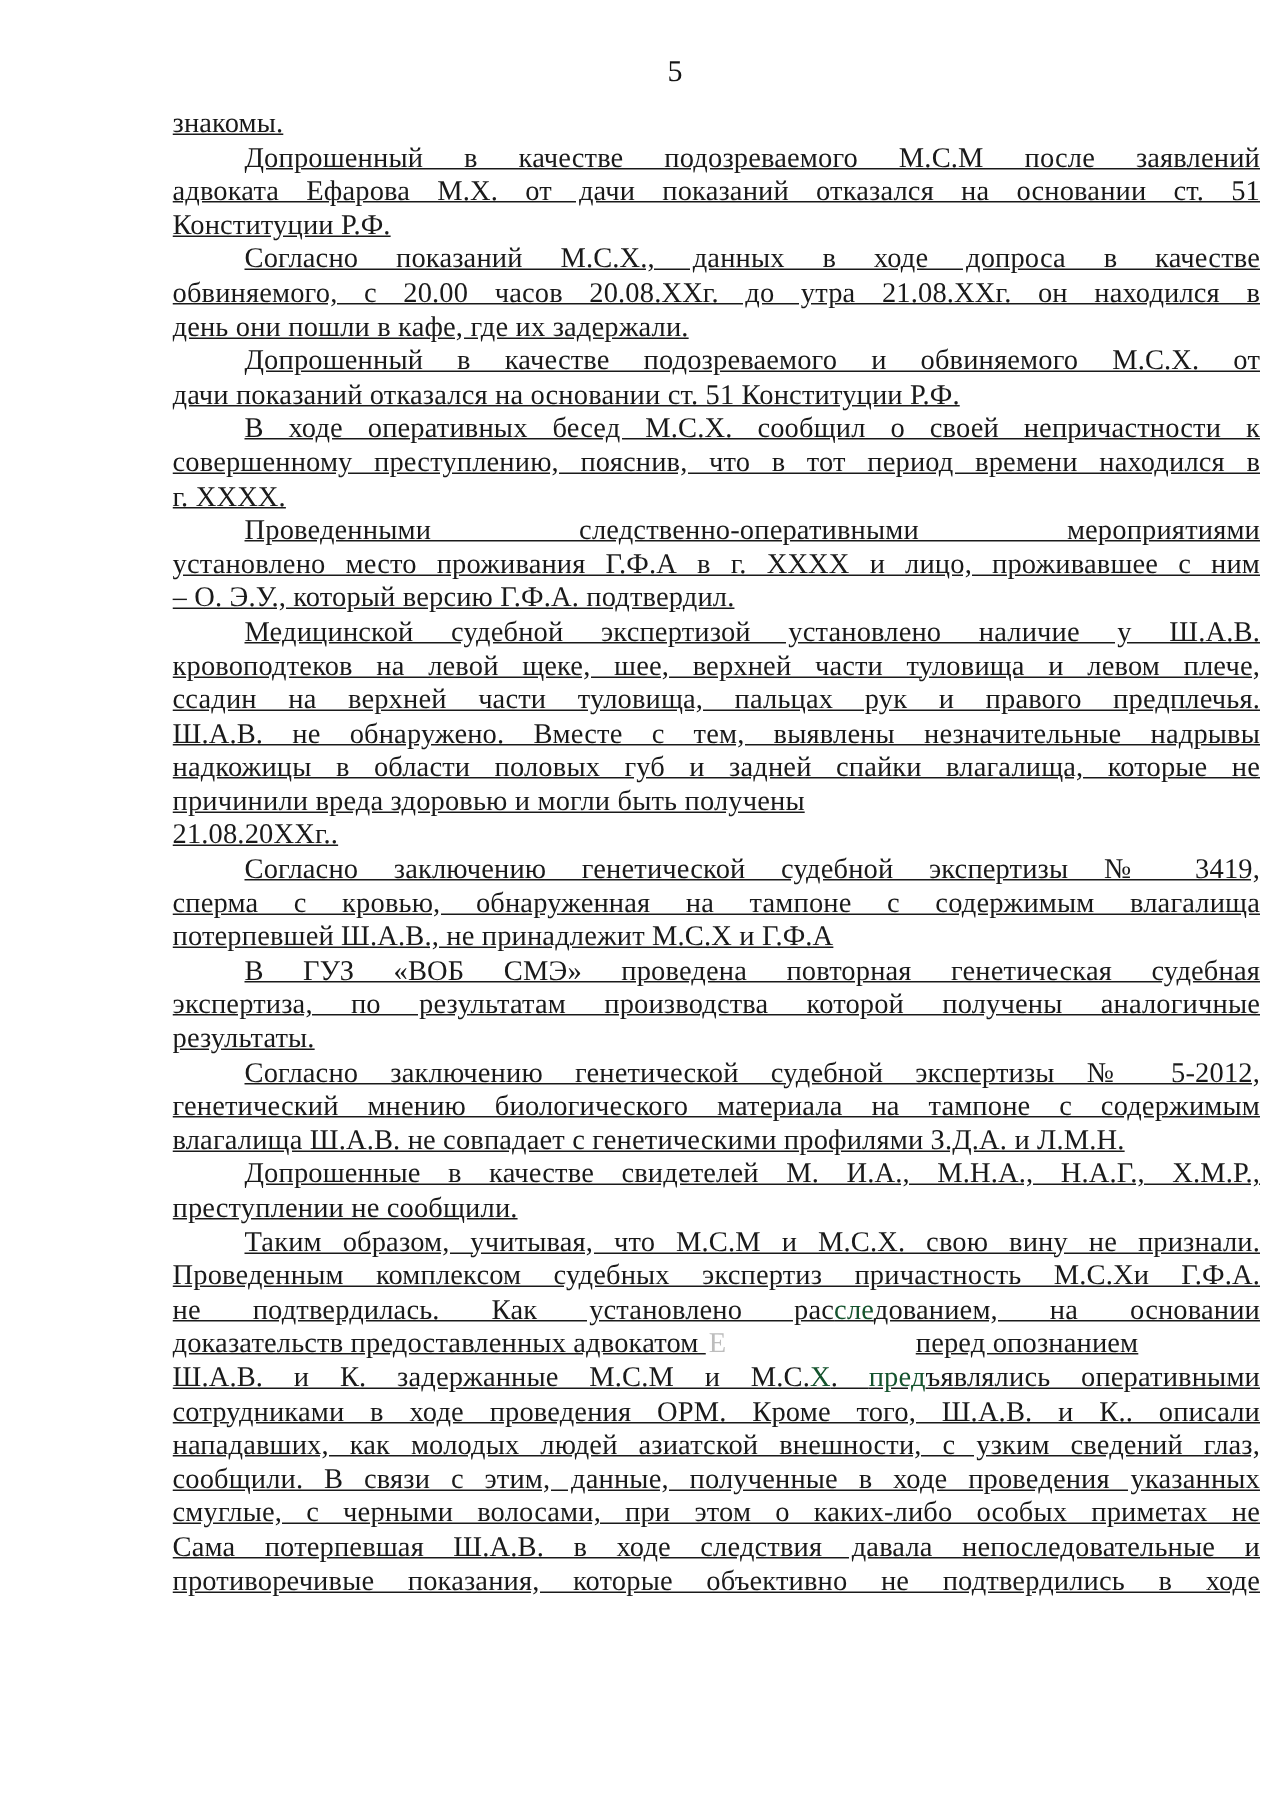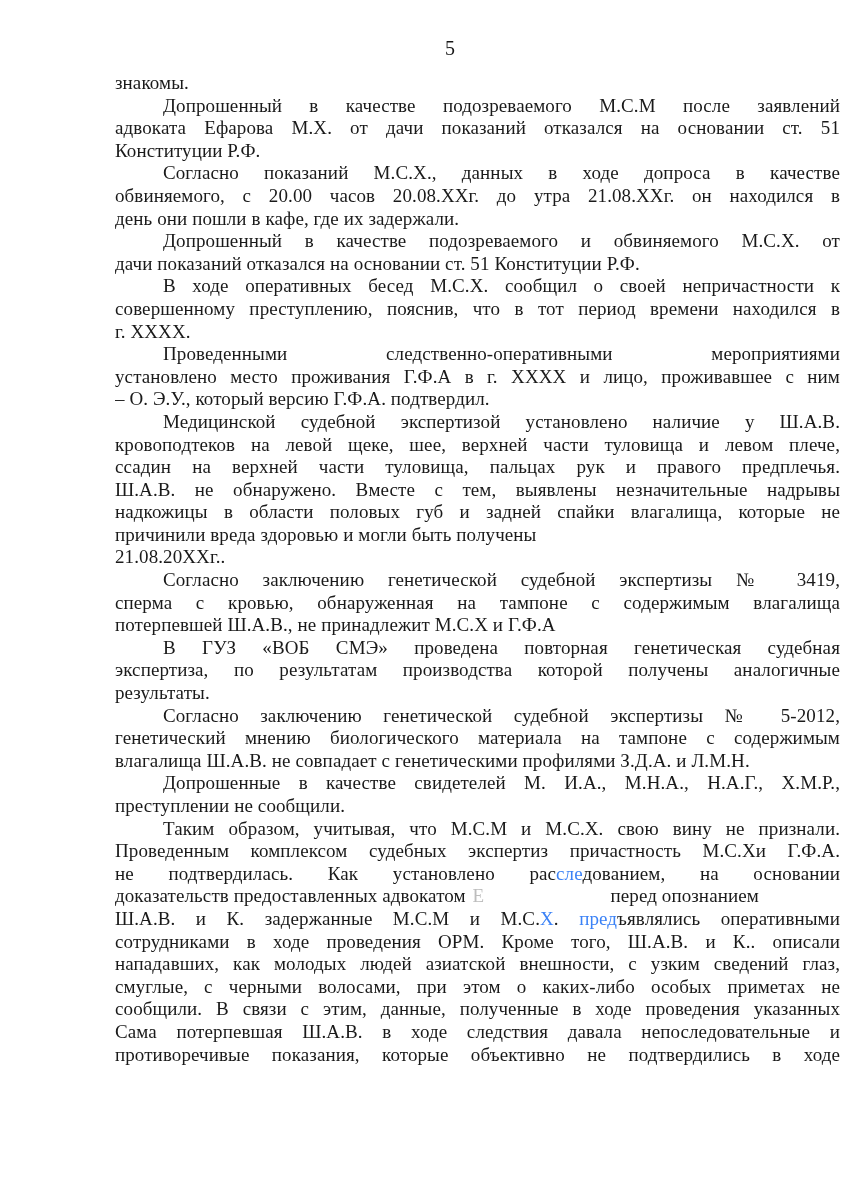--- a/index.html
+++ b/index.html
@@ -26,36 +26,36 @@
   .page-number {
     margin-top: 36px;
     margin-bottom: 12px;
     width: 670px;
     height: 24px;
     line-height: 24px;
     text-align: center;
     font-size: 20px;
     color: #161616;
   }
-  .paragraph { margin: 0; padding: 0; }
+  .paragraph { margin: 0; padding: 0; text-decoration: underline; }
   .line {
     font-size: 19px;
     height: 22.6px;
     line-height: 22.6px;
     overflow: hidden;
     text-align: left;
     color: #1a1a1a;
     letter-spacing: 0.1px;
   }
   .line.just {
     text-align: justify;
     text-align-last: justify;
   }
   .line.indent { text-indent: 48px; }
-  .faded { color: #3b82f6; }
+  .faded { color: #14532d; }
   .gap {
     display: inline-block;
     vertical-align: bottom;
     text-align: left;
     overflow: hidden;
     color: #bdbdbd;
     text-indent: 2px;
   }
 </style>
 </head>
@@ -121,20 +121,20 @@
           <div class="line">преступлении не сообщили.</div>
         </div>
         <div class="paragraph">
           <div class="line just indent">Таким образом, учитывая, что М.С.М и М.С.Х. свою вину не признали.</div>
           <div class="line just">Проведенным комплексом судебных экспертиз причастность М.С.Хи Г.Ф.А.</div>
           <div class="line just"><span>не подтвердилась. Как установлено рас</span><span class="faded">сле</span><span>дованием, на основании</span></div>
           <div class="line"><span>доказательств предоставленных адвокатом </span><span class="faded gap" style="width: 140px;">Е</span><span>перед опознанием</span></div>
           <div class="line just"><span>Ш.А.В. и К. задержанные М.С.М и М.С.</span><span class="faded">Х</span><span>. </span><span class="faded">пред</span><span>ъявлялись оперативными</span></div>
           <div class="line just">сотрудниками в ходе проведения ОРМ. Кроме того, Ш.А.В. и К.. описали</div>
           <div class="line just">нападавших, как молодых людей азиатской внешности, с узким сведений глаз,</div>
+          <div class="line just">сообщили. В связи с этим, данные, полученные в ходе проведения указанных</div>
           <div class="line just">смуглые, с черными волосами, при этом о каких-либо особых приметах не</div>
-          <div class="line just">сообщили. В связи с этим, данные, полученные в ходе проведения указанных</div>
           <div class="line just">Сама потерпевшая Ш.А.В. в ходе следствия давала непоследовательные и</div>
           <div class="line just">противоречивые показания, которые объективно не подтвердились в ходе</div>
         </div>
       </div>
   </div>
 </div>
 
 </body></html>

